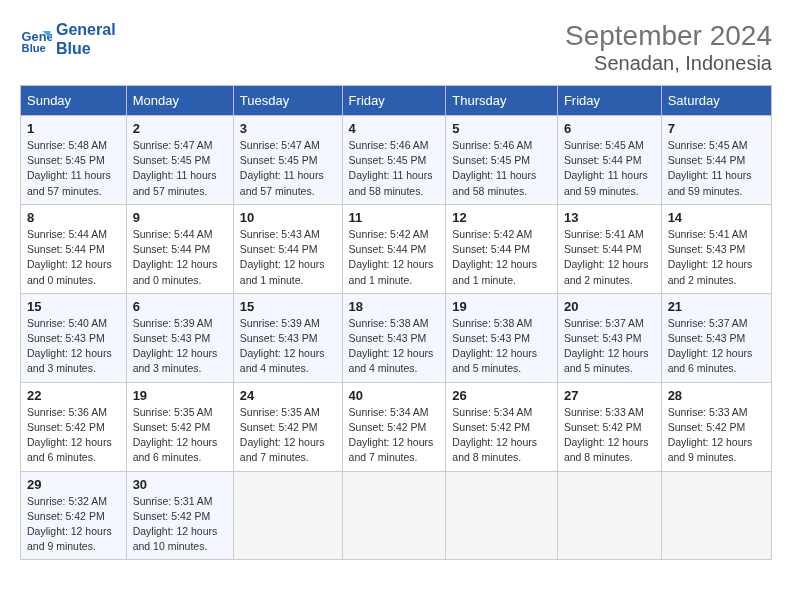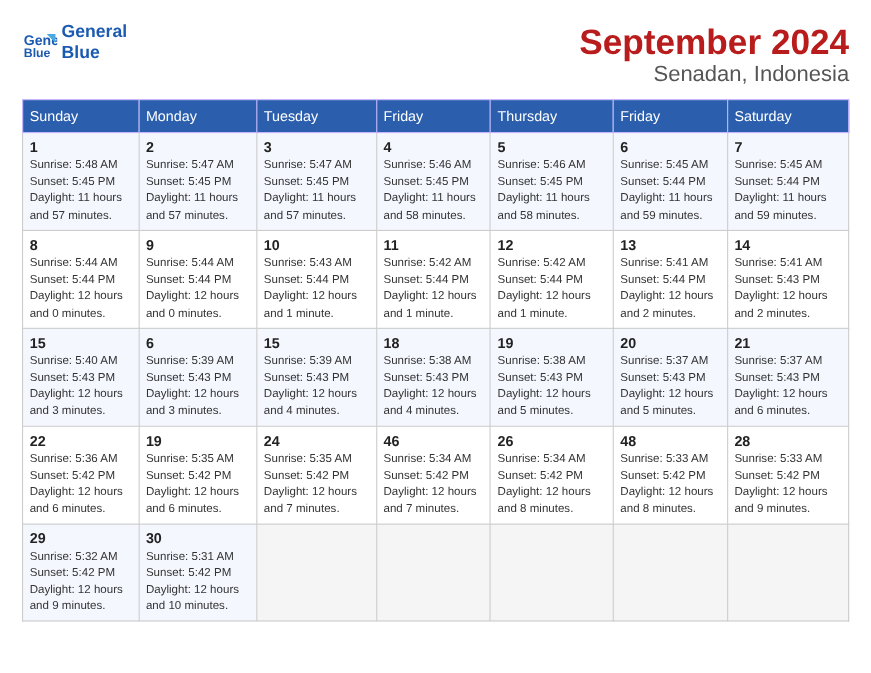--- a/index.html
+++ b/index.html
@@ -22,23 +22,23 @@
     }
     .logo-icon {
       width: 32px;
       height: 32px;
       margin-right: 4px;
     }
     .title-block {
       text-align: right;
     }
     .month-title {
-      font-size: 32px;
-      font-weight: bold;
-      color: #b91c1c;
+      font-size: 28px;
+      font-weight: normal;
+      color: #737373;
     }
     .subtitle {
       font-size: 20px;
       color: #555;
     }
     table {
       width: 100%;
       border-collapse: collapse;
       font-size: 11px;
     }
@@ -207,29 +207,29 @@
         </td>
         <td>
           <div class="day-num">19</div>
           <div class="day-info">Sunrise: 5:35 AM<br>Sunset: 5:42 PM<br>Daylight: 12 hours and 6 minutes.</div>
         </td>
         <td>
           <div class="day-num">24</div>
           <div class="day-info">Sunrise: 5:35 AM<br>Sunset: 5:42 PM<br>Daylight: 12 hours and 7 minutes.</div>
         </td>
         <td>
-          <div class="day-num">46</div>
+          <div class="day-num">40</div>
           <div class="day-info">Sunrise: 5:34 AM<br>Sunset: 5:42 PM<br>Daylight: 12 hours and 7 minutes.</div>
         </td>
         <td>
           <div class="day-num">26</div>
           <div class="day-info">Sunrise: 5:34 AM<br>Sunset: 5:42 PM<br>Daylight: 12 hours and 8 minutes.</div>
         </td>
         <td>
-          <div class="day-num">48</div>
+          <div class="day-num">27</div>
           <div class="day-info">Sunrise: 5:33 AM<br>Sunset: 5:42 PM<br>Daylight: 12 hours and 8 minutes.</div>
         </td>
         <td>
           <div class="day-num">28</div>
           <div class="day-info">Sunrise: 5:33 AM<br>Sunset: 5:42 PM<br>Daylight: 12 hours and 9 minutes.</div>
         </td>
       </tr>
       <tr>
         <td>
           <div class="day-num">29</div>

